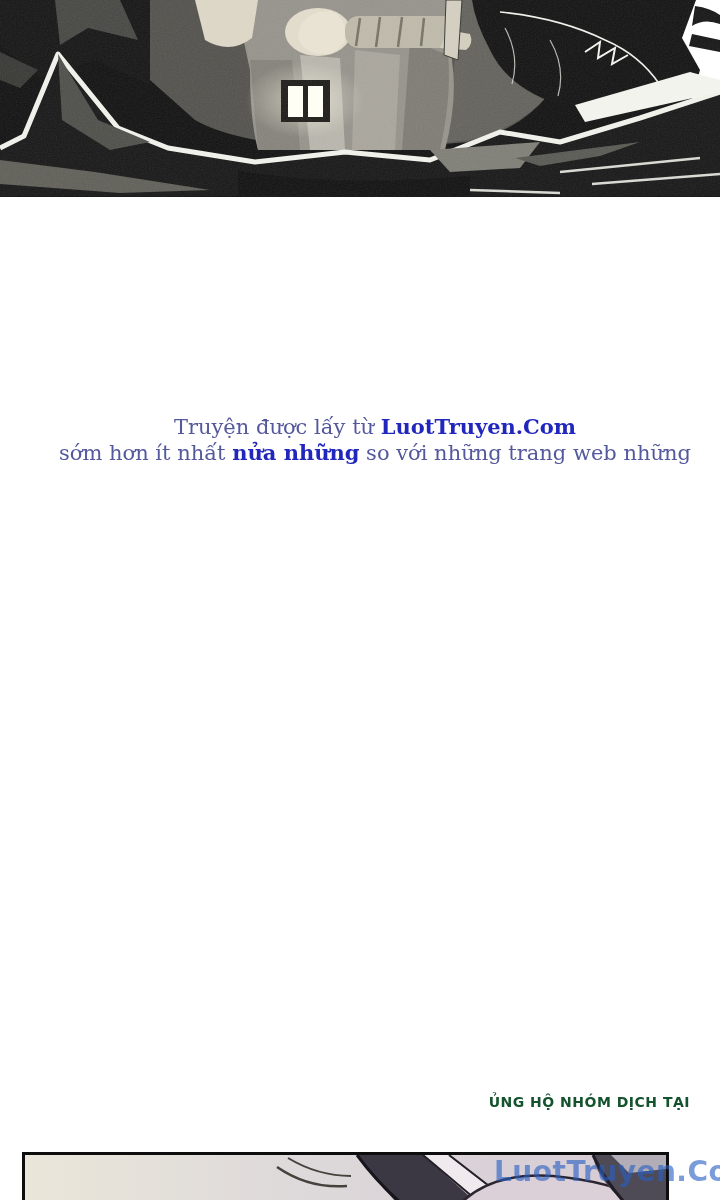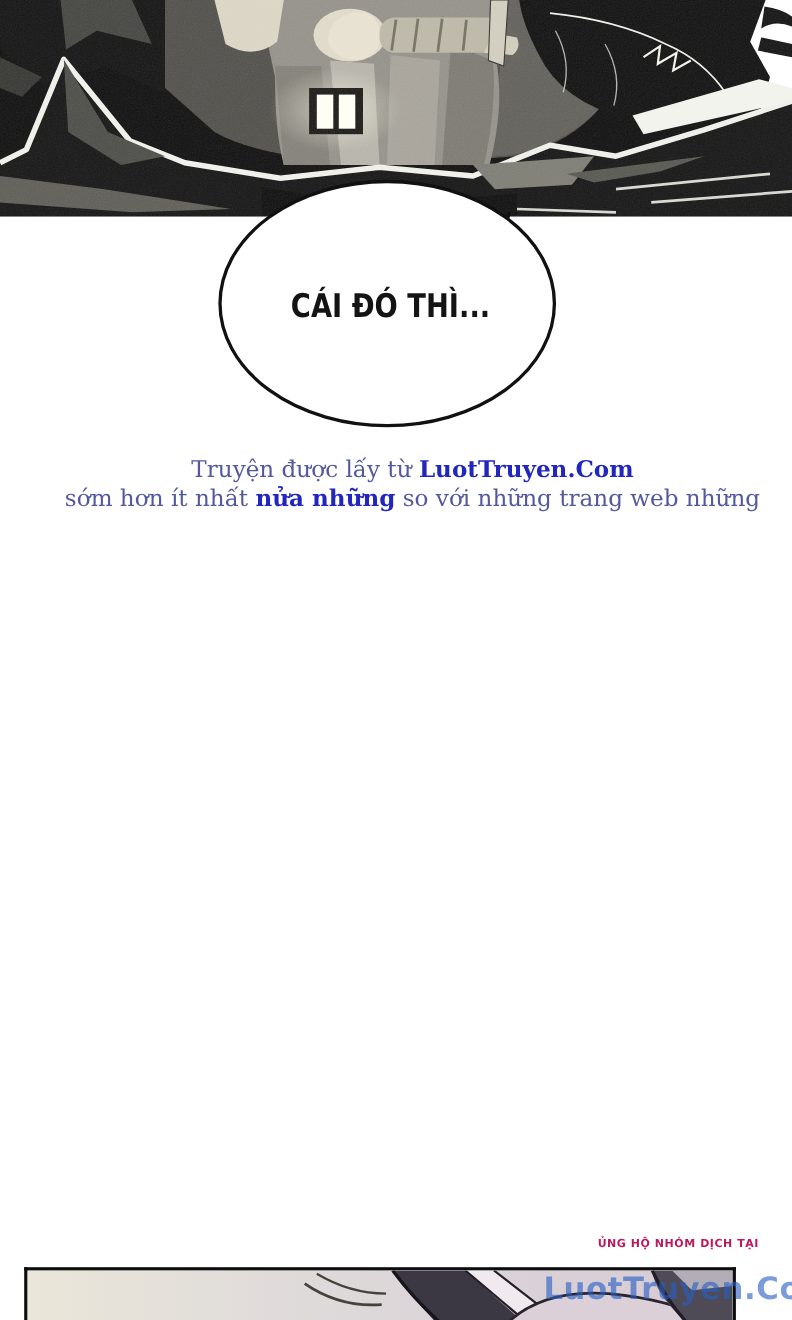--- a/index.html
+++ b/index.html
@@ -21,22 +21,22 @@
   .bubble1 .txt{font-size:27px;letter-spacing:0px;transform:scale(0.92,1.1);}
   .bubble2{left:148px;top:840px;width:410px;height:272px;}
   .bubble2 .txt{font-size:30px;line-height:55px;transform:scale(0.9,1.07);}
 
   
   .promo{position:absolute;left:15px;top:414px;width:720px;text-align:center;
     font-family:"DejaVu Serif",serif;font-size:21px;line-height:26px;color:#54589d;}
   .promo b{color:#2126bd;font-weight:bold;}
 
   
-  .credit-caption{position:absolute;top:1126px;right:30px;
-    font-size:10px;font-weight:bold;letter-spacing:0.5px;color:#be185d;z-index:6;}
+  .credit-caption{position:absolute;top:1094px;right:30px;
+    font-size:14px;font-weight:bold;letter-spacing:0.5px;color:#14532d;z-index:6;}
   .watermark{position:absolute;top:1155px;left:494px;
     font-size:28px;font-weight:bold;letter-spacing:0.5px;
     color:rgba(40,95,195,0.62);z-index:6;white-space:nowrap;}
 
   
   .panel-bottom{position:absolute;left:22px;top:1152px;width:641px;height:48px;
     border:3px solid #0d0d0d;border-bottom:none;z-index:2;}
   .panel-bottom svg{display:block;width:641px;height:48px;}
 </style>
 </head>
@@ -101,27 +101,20 @@
       <path d="M58 54 L98 120 L150 142 L110 150 L62 120 Z" fill="#454540"></path>
       <path d="M0 160 L95 172 L210 190 L120 193 L0 184 Z" fill="#57564f"></path>
       <path d="M430 150 L540 142 L520 168 L450 172 Z" fill="#77776f"></path>
       <path d="M238 170 Q330 188 470 176 L470 196 L238 196 Z" fill="#050505"></path>
       <path d="M515 158 L640 142 L600 156 L540 166 Z" fill="#50504a"></path>
       <path d="M560 172 L700 158 M592 184 L720 174 M470 190 L560 193" stroke="#d6d6cf" stroke-width="2.5" fill="none"></path>
       <rect width="720" height="197" filter="url(#grain)" opacity="0.15"></rect>
     </svg>
   </div>
 
-  <div class="bubble bubble1">
-    <svg viewBox="0 0 330 240">
-      <path d="M230 75 L273 36 L252 95 Z" fill="#ffffff" stroke="#111111" stroke-width="3" stroke-linejoin="round"></path>
-      <ellipse cx="162" cy="118" rx="152" ry="111" fill="#ffffff" stroke="#111111" stroke-width="3"></ellipse>
-    </svg>
-    <div class="txt">CÁI ĐÓ THÌ...</div>
-  </div>
 
   <div class="promo">
     <div><span>Truyện được lấy từ </span><b>LuotTruyen.Com</b></div>
     <div><span>sớm hơn ít nhất </span><b>nửa những</b><span> so với những trang web những</span></div>
   </div>
 
 
   <div class="credit-caption">ỦNG HỘ NHÓM DỊCH TẠI</div>
   <div class="watermark">LuotTruyen.Com</div>
 

